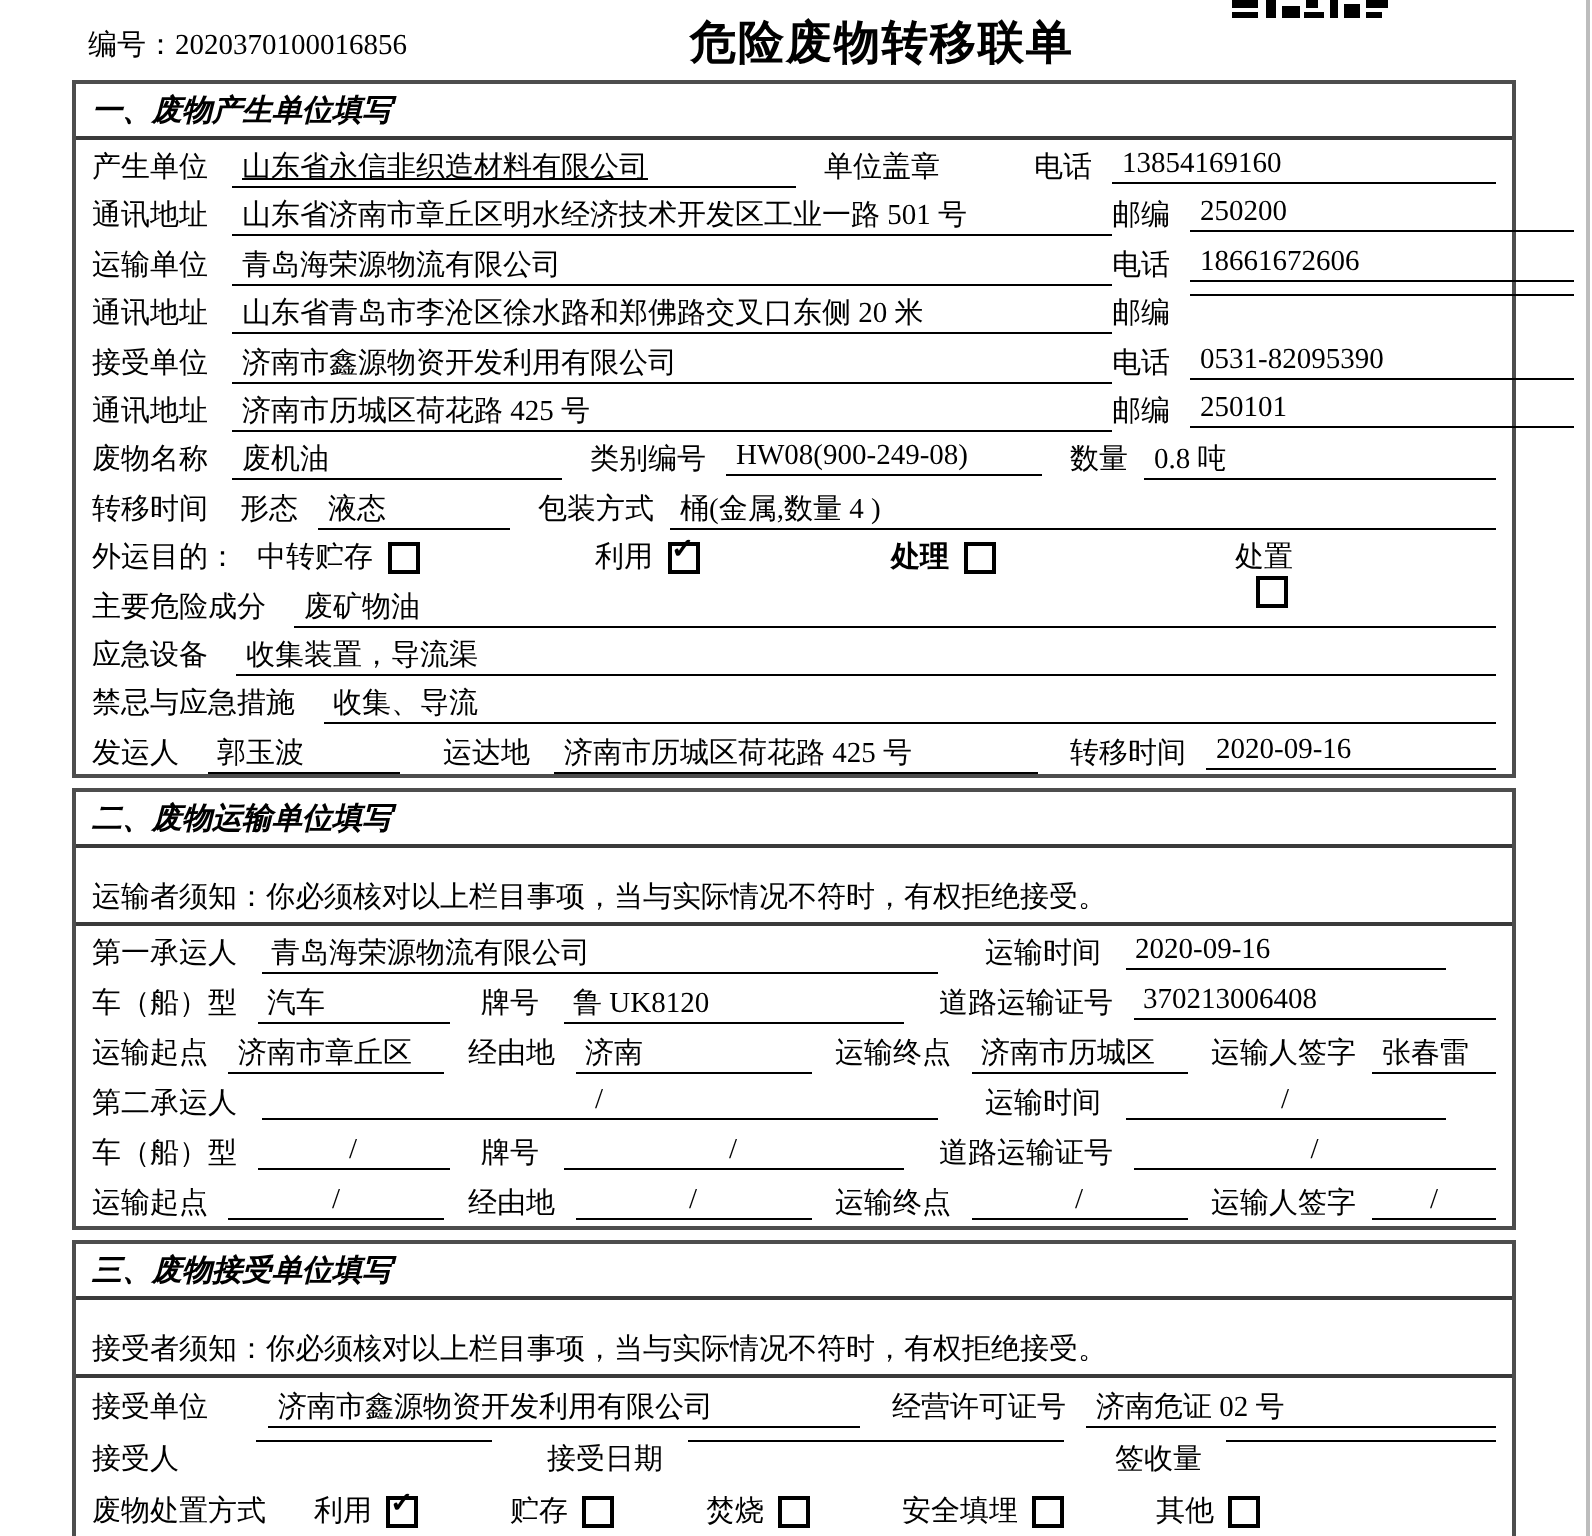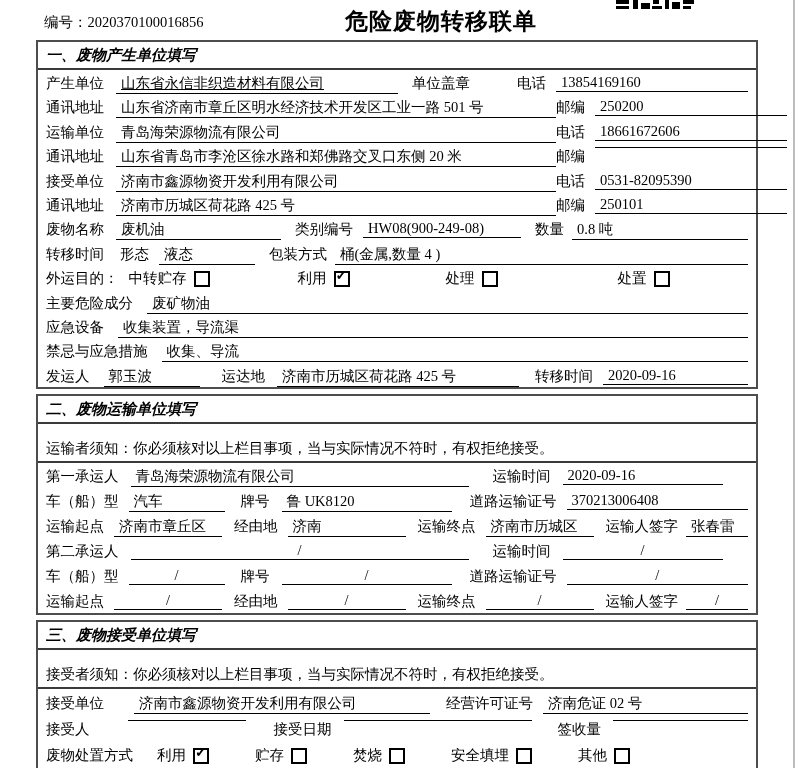--- a/index.html
+++ b/index.html
@@ -127,25 +127,25 @@
       <span class="opt" style="margin-left:10px;">
         <span class="lbl">中转贮存</span>
         <span class="cb"></span>
       </span>
       <span class="opt" style="margin-left:88px;">
         <span class="lbl">利用</span>
         <span class="cb checked">
             <span class="tick">✓</span>
           </span>
       </span>
-      <span class="opt" style="margin-left:96px;">
+      <span class="opt" style="margin-left:96px;font-weight:bold;">
         <span class="lbl">处理</span>
         <span class="cb"></span>
       </span>
-      <span class="opt" style="margin-left:120px;">
+      <span class="opt" style="margin-left:120px;flex-direction:column;">
         <span class="lbl">处置</span>
         <span class="cb"></span>
       </span>
     </div>
 
     <div class="row">
       <span class="lbl">主要危险成分</span>
       <span class="u grow" style="margin-left:14px;">废矿物油</span>
     </div>
 

